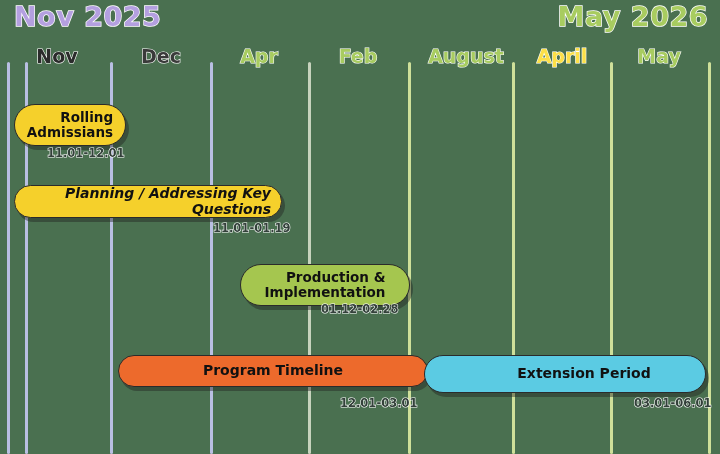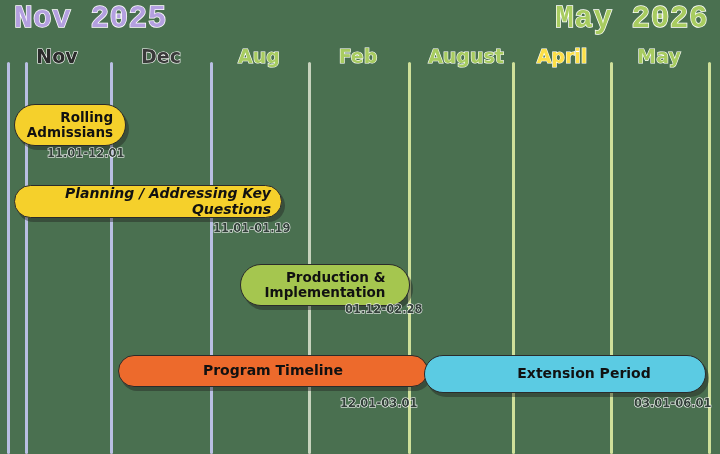--- a/index.html
+++ b/index.html
@@ -14,27 +14,26 @@
   
   .gridline{
     position:absolute;
     width:3px;
     border-radius:2px;
   }
 
   
   .year{
     position:absolute;
-    font-size:31px;
+    font-size:27px;
     font-weight:700;
     letter-spacing:.5px;
     white-space:nowrap;
     -webkit-text-stroke:1.5px #ffffff;
     paint-order:stroke fill;
-    font-family:Liberation Mono, monospace;
   }
   #year-start{ left:14px; top:1px; color:#b4a0e0; }
   #year-end{ right:12px; top:1px; color:#a8cc60; }
 
   
   .month{
     position:absolute;
     top:45px;
     font-size:19px;
     font-weight:700;
@@ -89,38 +88,38 @@
       <div class="gridline" style="left: 308px; top: 62px; height: 392px; background: rgb(199, 211, 189);"></div>
       <div class="gridline" style="left: 408px; top: 62px; height: 392px; background: rgb(207, 224, 154);"></div>
       <div class="gridline" style="left: 512px; top: 62px; height: 392px; background: rgb(207, 224, 154);"></div>
       <div class="gridline" style="left: 610px; top: 62px; height: 392px; background: rgb(207, 224, 154);"></div>
       <div class="gridline" style="left: 708px; top: 62px; height: 392px; background: rgb(207, 224, 154);"></div>
     </div>
 
   <div id="months-layer">
       <div class="month" style="left: 57px; color: rgb(43, 43, 43);">Nov</div>
       <div class="month" style="left: 161px; color: rgb(58, 58, 58);">Dec</div>
-      <div class="month" style="left: 259px; color: rgb(168, 204, 96);">Aug</div>
+      <div class="month" style="left: 259px; color: rgb(168, 204, 96);">Apr</div>
       <div class="month" style="left: 358px; color: rgb(168, 204, 96);">Feb</div>
       <div class="month" style="left: 466px; color: rgb(168, 204, 96);">August</div>
       <div class="month" style="left: 562px; color: #fde047;">April</div>
       <div class="month" style="left: 659px; color: rgb(168, 204, 96);">May</div>
     </div>
 
   <div id="bars-layer">
       <div class="bar" style="left: 14px; width: 112px; top: 104px; height: 42px; background: rgb(245, 208, 43); font-size: 13.5px;">Rolling
 Admissians</div>
       <div class="bar" style="left: 14px; width: 268px; top: 185px; height: 33px; background: rgb(245, 208, 43); font-size: 14px; font-style: italic;">Planning / Addressing Key Questions</div>
       <div class="bar" style="left: 240px; width: 170px; top: 264px; height: 42px; background: rgb(165, 198, 79); font-size: 13.5px;">Production &amp;
 Implementation</div>
       <div class="bar" style="left: 118px; width: 310px; top: 355px; height: 32px; background: rgb(237, 106, 44); font-size: 14px;">Program Timeline</div>
       <div class="bar" style="left: 424px; width: 282px; top: 355px; height: 38px; background: rgb(91, 203, 227); font-size: 14px; padding-left: 48px;">Extension Period</div>
     </div>
 
   <div id="dates-layer">
       <div class="daterange" style="left: 47px; top: 146px;">11.01-12.01</div>
       <div class="daterange" style="left: 213px; top: 221px;">11.01-01.19</div>
-      <div class="daterange" style="left: 345px; top: 302px;">01.12-02.28</div>
+      <div class="daterange" style="left: 321px; top: 302px;">01.12-02.28</div>
       <div class="daterange" style="left: 340px; top: 396px;">12.01-03.01</div>
       <div class="daterange" style="left: 634px; top: 396px;">03.01-06.01</div>
     </div>
 
 </div>
 
 </body></html>

